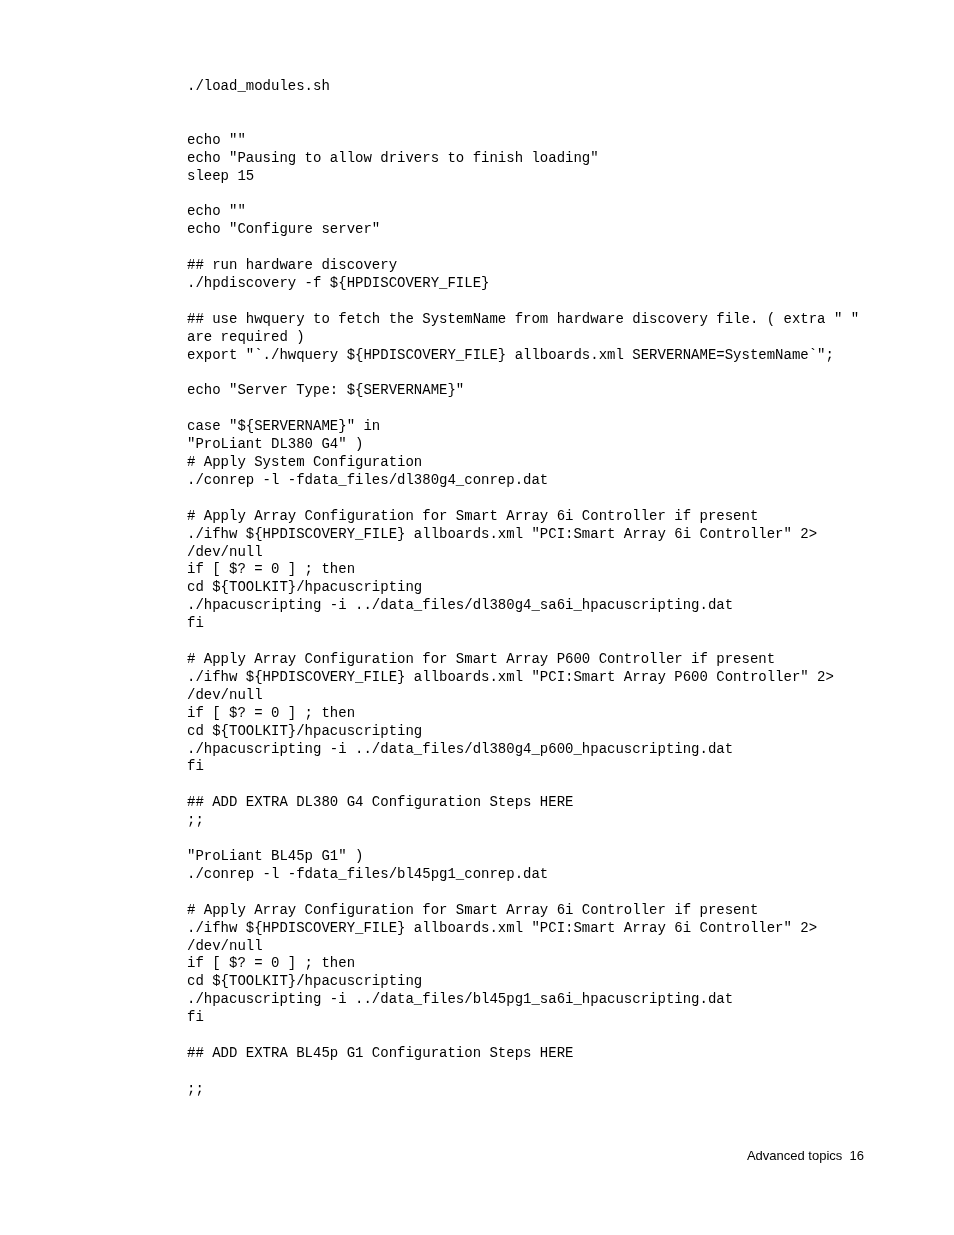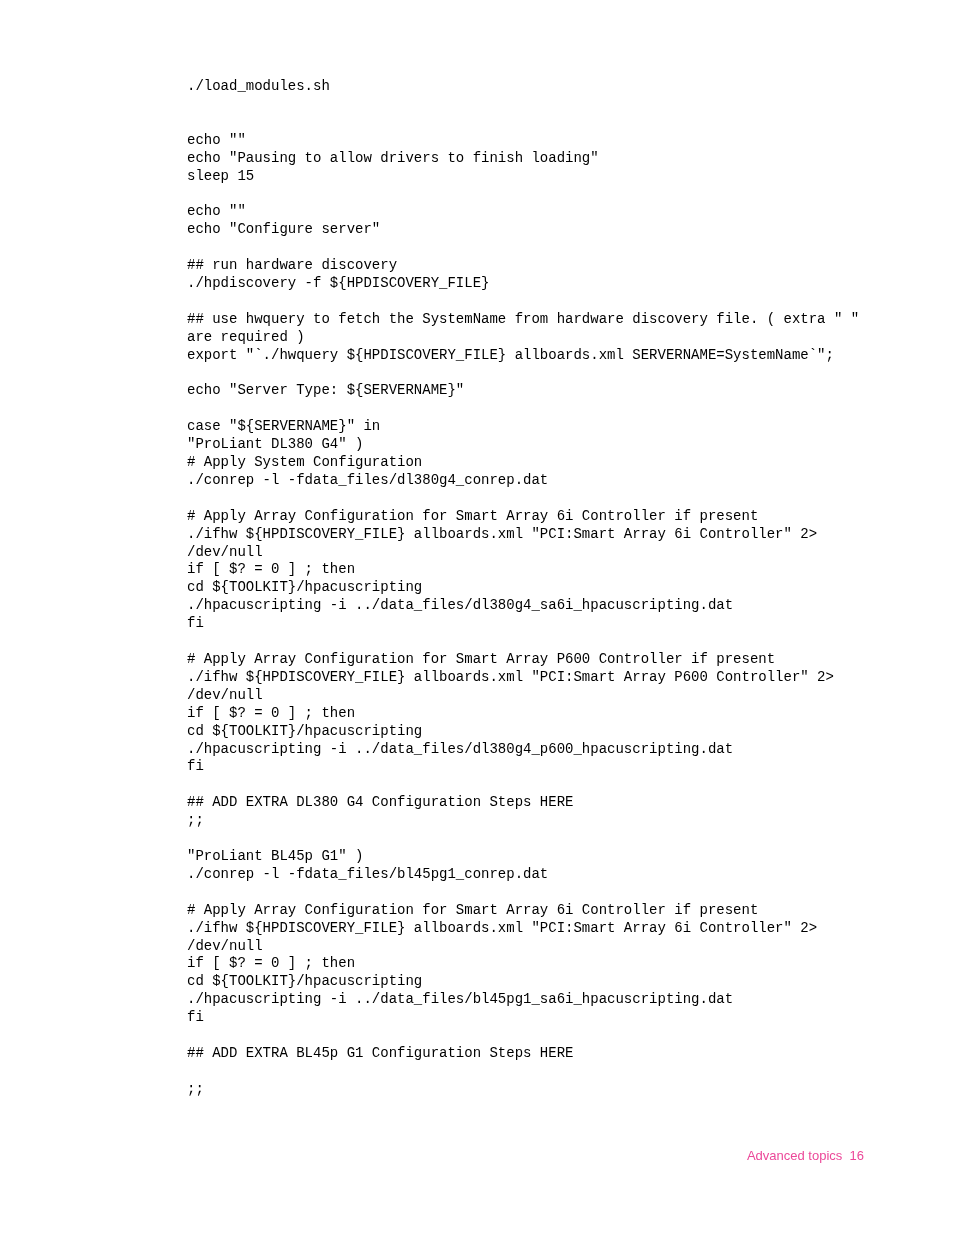--- a/index.html
+++ b/index.html
@@ -25,21 +25,21 @@
     width: 680px;
     white-space: pre-wrap;
     font-family: "Courier New", Courier, monospace;
   }
   .footer {
     position: absolute;
     right: 90px;
     bottom: 70px;
     font-family: Arial, Helvetica, sans-serif;
     font-size: 13px;
-    color: #ec4899;
+    color: #000000;
   }
 </style>
 </head>
 <body>
 
 <div class="page">
   <div class="code-block">./load_modules.sh
 
 
 echo ""

